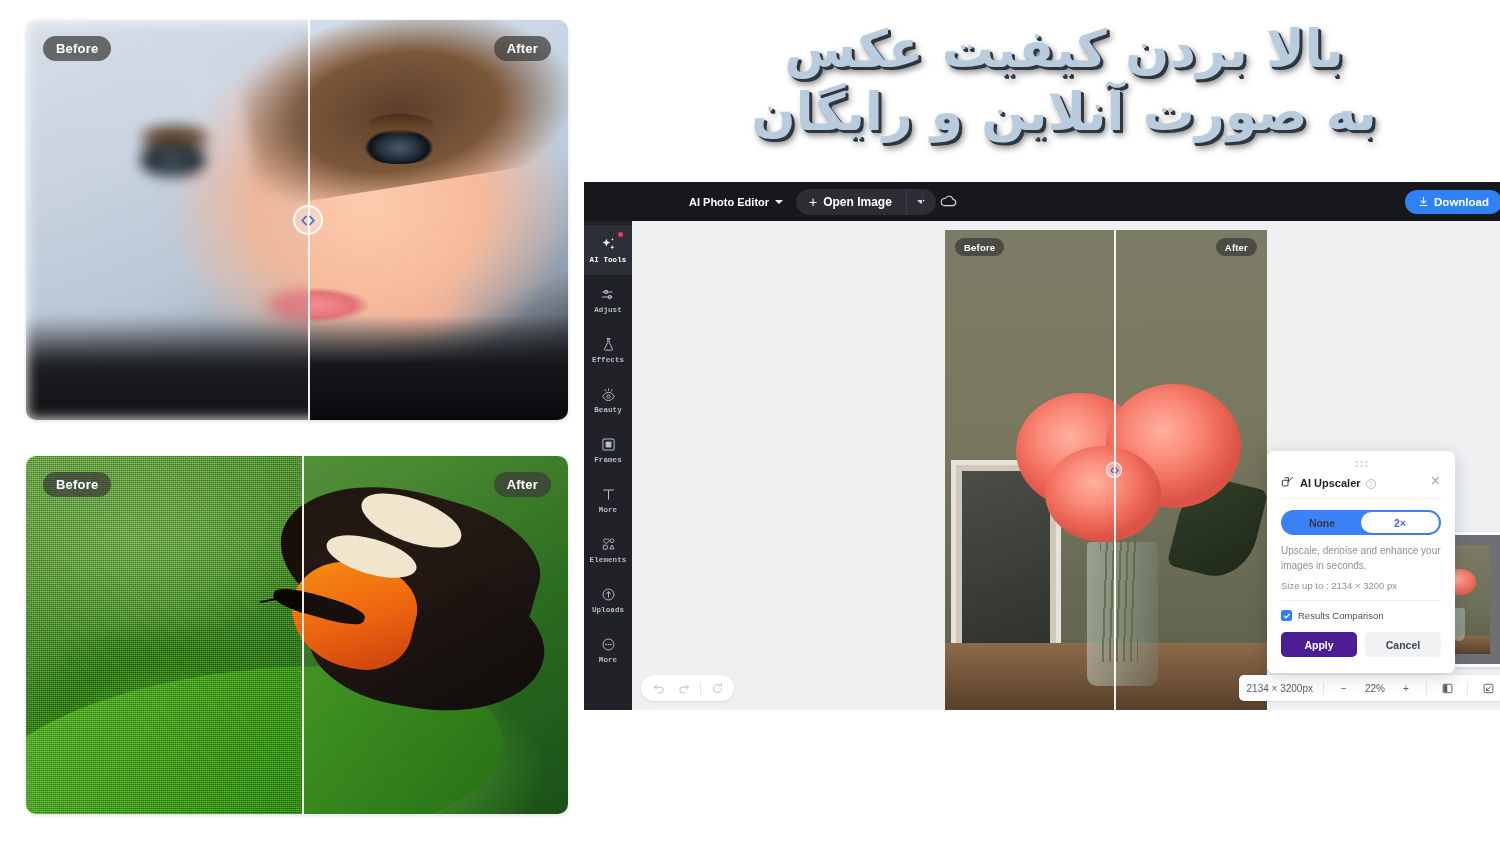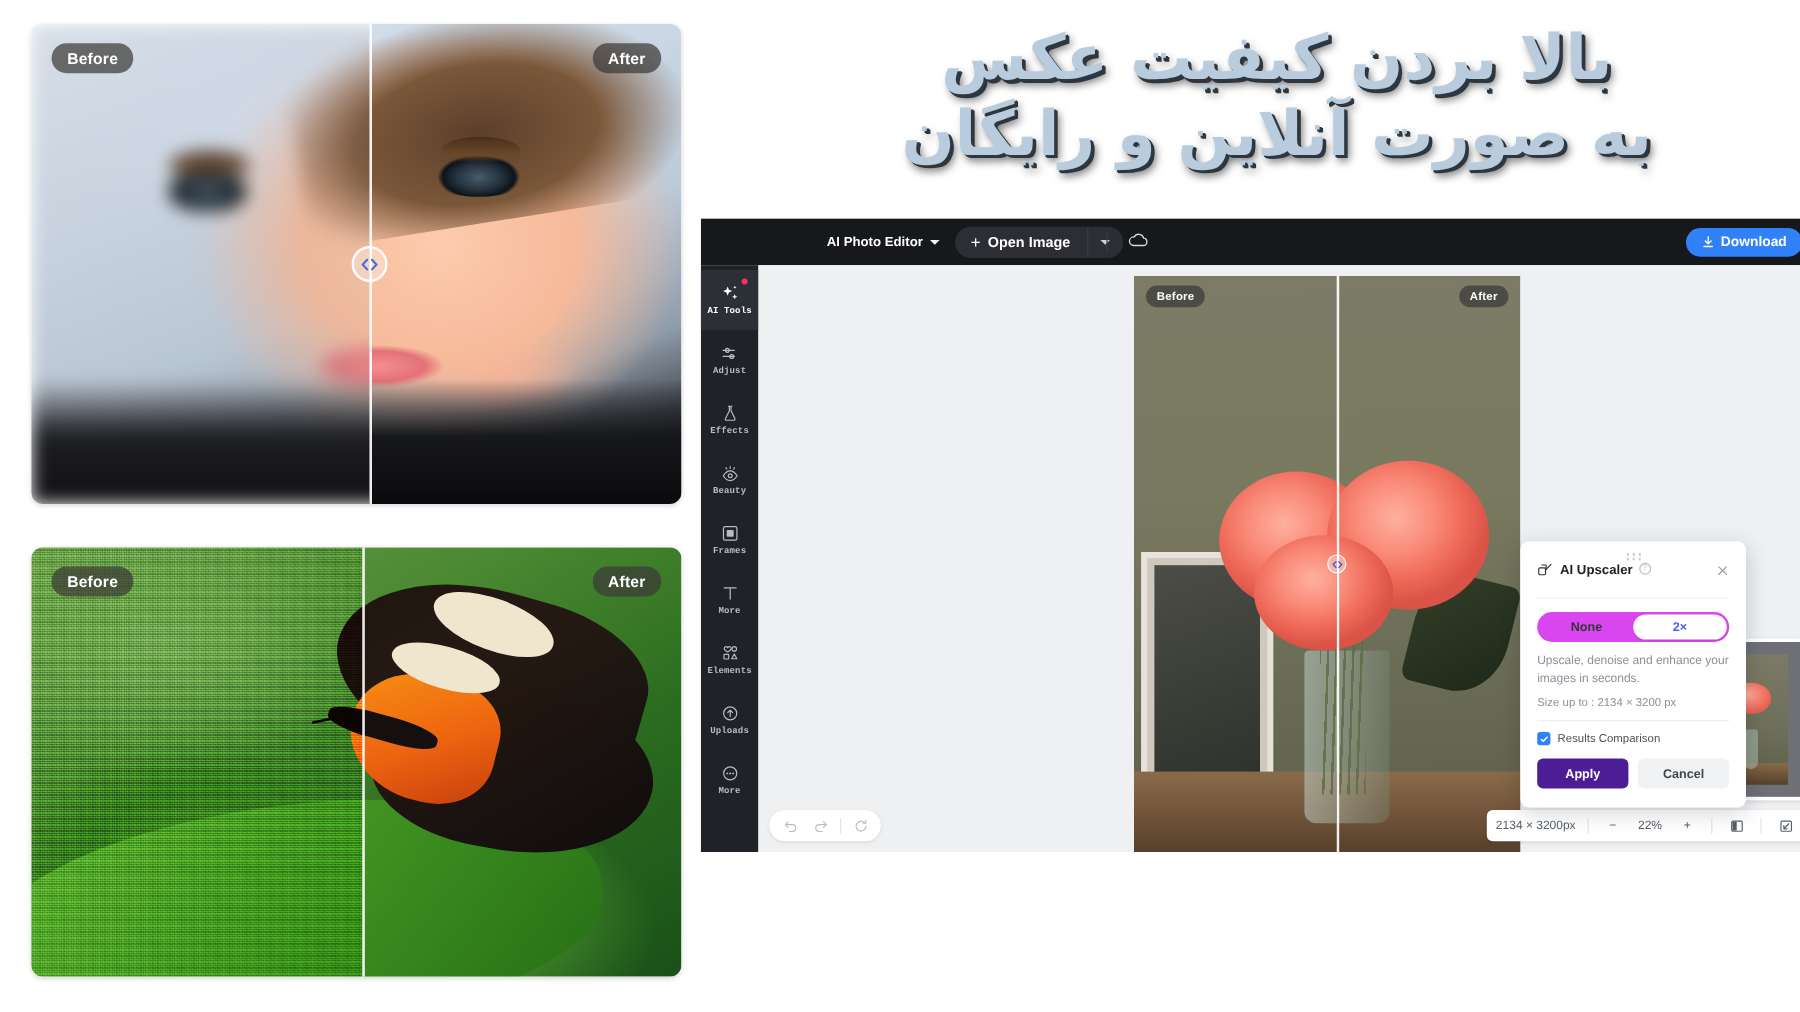--- a/index.html
+++ b/index.html
@@ -349,35 +349,35 @@
     box-shadow: 0 4px 18px rgba(10,20,40,0.18);
     padding: 0 14px;
   }
   .drag-dots {
     position: absolute; left: 50%; top: 9px; transform: translateX(-50%);
     width: 14px; height: 7px;
     background-image: radial-gradient(circle, #c9ccd2 1px, transparent 1.2px);
     background-size: 5px 4px;
   }
   .dlg-head {
-    display: flex; align-items: flex-start; margin-top: 18px; height: 20px;
+    display: flex; align-items: flex-end; margin-top: 18px; height: 20px;
   }
   .dlg-title {
     font-size: 11px; font-weight: 700; color: #1e2024; margin-left: 6px;
   }
   .help-ico {
     width: 10px; height: 10px; border-radius: 50%;
     border: 1px solid #b9bec6; color: #b9bec6;
     font-size: 7px; line-height: 8px; text-align: center;
     margin-left: 5px; cursor: pointer;
   }
   .close-ico { margin-left: auto; color: #9aa0a8; cursor: pointer; line-height: 1; }
   .dlg-rule { height: 1px; background: #eceef1; margin: 9px 0 0; }
   .seg {
-    display: flex; background: #d946ef; border-radius: 13px;
+    display: flex; background: #3b82f6; border-radius: 13px;
     height: 25px; margin-top: 11px; padding: 2px;
   }
   .seg-opt {
     flex: 1; display: flex; align-items: center; justify-content: center;
     font-size: 10.5px; font-weight: 600; color: #33373d;
     border-radius: 11px; cursor: pointer;
   }
   .seg-opt.active {
     background: #ffffff; color: #4a5ef0;
     box-shadow: 0 1px 2px rgba(0,0,0,0.10);

